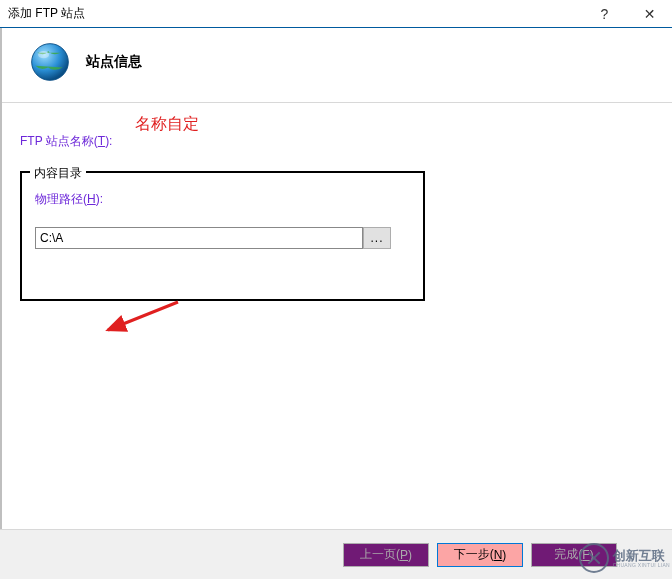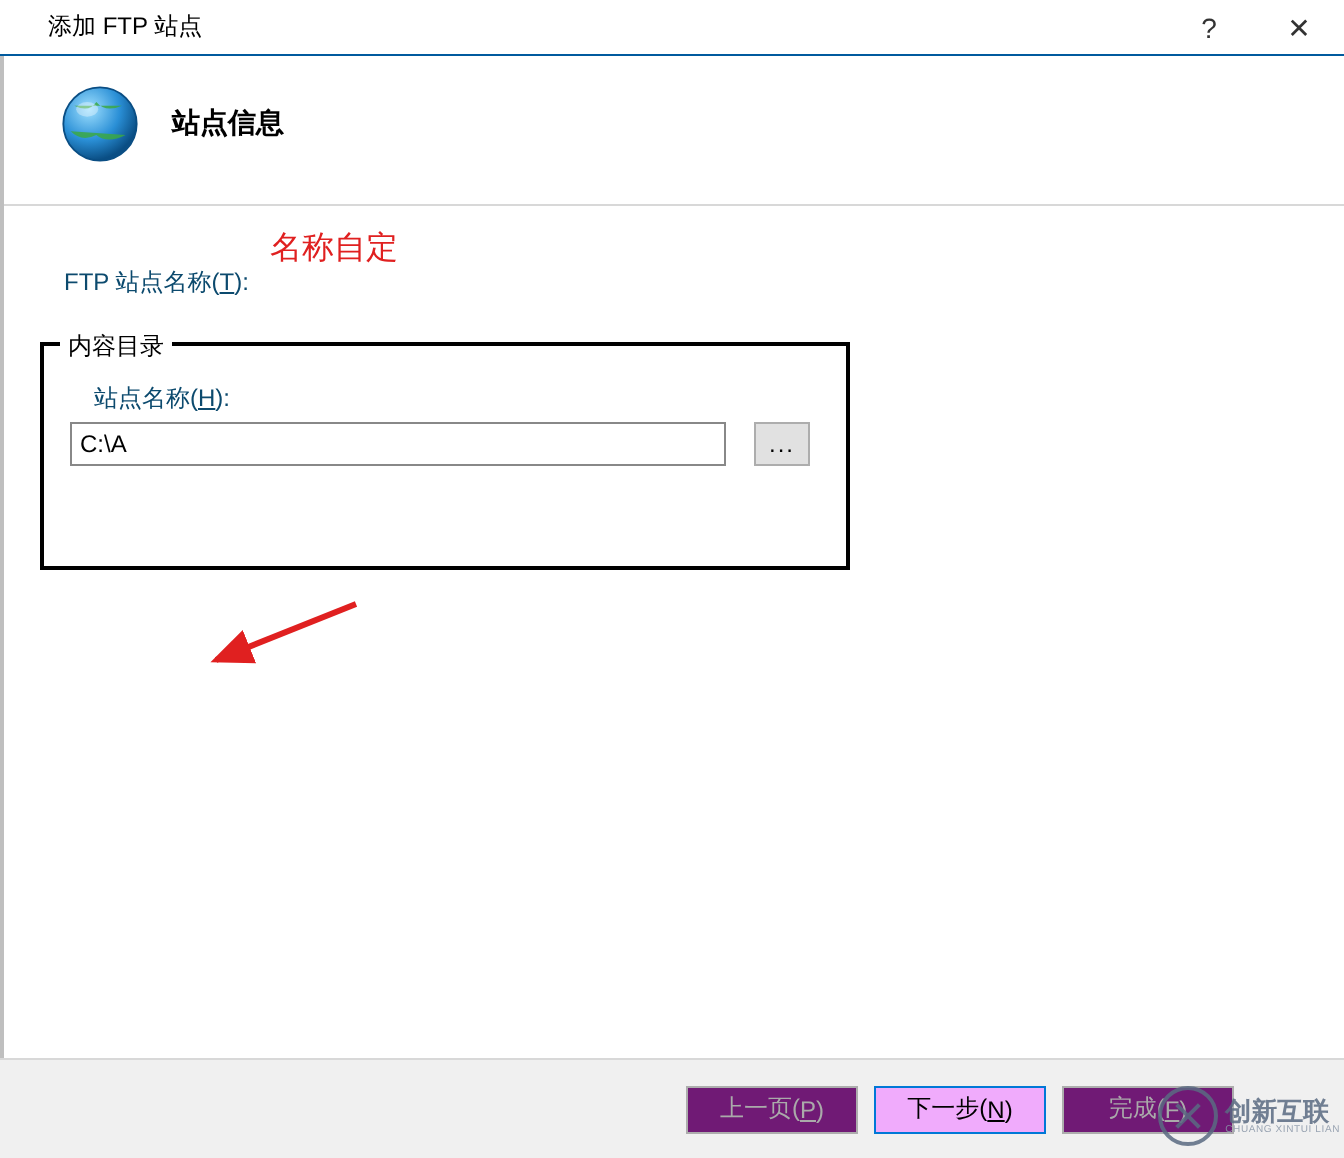--- a/index.html
+++ b/index.html
@@ -12,21 +12,21 @@
     height: 579px;
     overflow: hidden;
     position: relative;
   }
   .titlebar {
     height: 28px;
     background: #fff;
     border-bottom: 1px solid #005a9e;
     display: flex;
     align-items: center;
-    padding-left: 24px;
+    padding-left: 8px;
     color: #000;
     position: relative;
   }
   .titlebar .spacer { flex: 1; }
   .titlebar .btn {
     width: 45px;
     height: 28px;
     display: flex;
     align-items: center;
     justify-content: center;
@@ -48,24 +48,23 @@
     font-size: 14px;
     font-weight: bold;
     color: #000;
   }
   .content {
     padding: 30px 20px 20px 20px;
     position: relative;
   }
   .fieldrow { margin-bottom: 4px; }
   .label {
-    color: #0c4a6e;
+    color: #6d28d9;
     display: inline-block;
     margin-bottom: 3px;
-    margin-left: 12px;
   }
   .label .ul { text-decoration: underline; }
   .annotation {
     position: absolute;
     left: 135px;
     top: 11px;
     color: #e02020;
     font-size: 16px;
   }
   .sitename-input {
@@ -94,22 +93,22 @@
   }
   .arrow-wrap {
     position: absolute;
     left: 100px;
     top: 195px;
     pointer-events: none;
   }
   .path-row {
     display: flex;
     align-items: center;
-    gap: 14px;
-    margin-top: 0;
+    gap: 0;
+    margin-top: 16px;
   }
   .path-input {
     width: 328px;
     height: 22px;
     border: 1px solid #888;
     padding: 1px 4px;
     font-size: 12px;
     font-family: inherit;
   }
   .browse-btn {
@@ -131,21 +130,21 @@
     border-top: 1px solid #d8d8d8;
     display: flex;
     align-items: center;
     justify-content: flex-end;
     padding-right: 55px;
     gap: 8px;
   }
   .footer .dlg-btn {
     min-width: 86px;
     height: 24px;
-    background: #f0abfc;
+    background: #fca5a5;
     border: 1px solid #adadad;
     font-size: 12px;
     display: inline-flex;
     align-items: center;
     justify-content: center;
     color: #555;
   }
   .footer .dlg-btn.disabled {
     color: #aaa;
     background: #701a75;
@@ -237,21 +236,21 @@
   <div class="fieldrow">
     <span class="label">
       <span>FTP 站点名称(</span><span class="ul">T</span><span>):</span>
     </span>
   </div>
 
   <div class="fieldset">
     <span class="legend">内容目录</span>
     <div style="height:10px"></div>
     <span class="label">
-      <span>站点名称(</span><span class="ul">H</span><span>):</span>
+      <span>物理路径(</span><span class="ul">H</span><span>):</span>
     </span>
     <div class="path-row">
       <input class="path-input" type="text" value="C:\A" style="">
       <div class="browse-btn">...</div>
     </div>
   </div>
 
   <svg class="arrow-wrap" width="90" height="40" viewBox="0 0 90 40">
     <defs>
       <marker id="ah" markerWidth="8" markerHeight="8" refX="6" refY="3" orient="auto">

